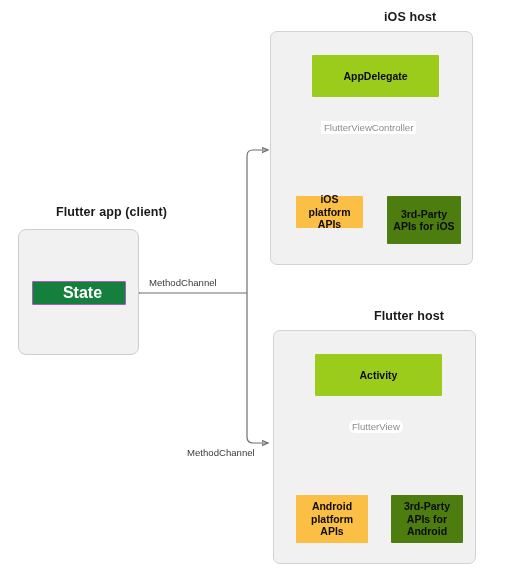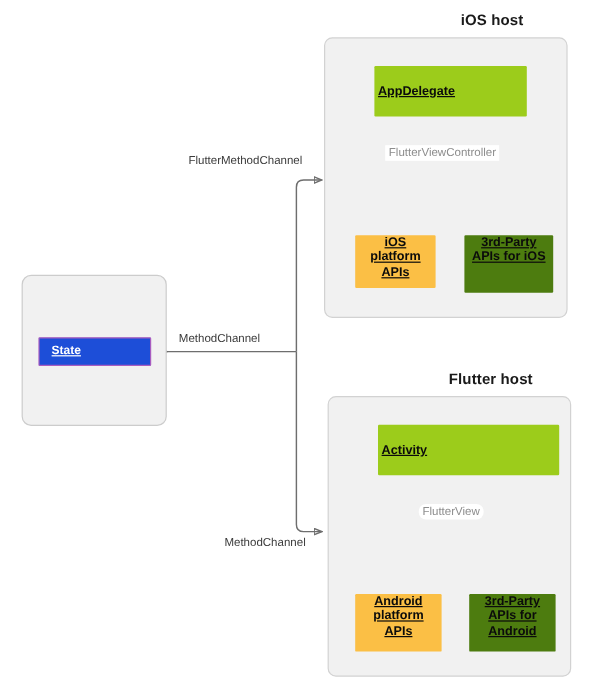--- a/index.html
+++ b/index.html
@@ -36,36 +36,36 @@
     border:1px solid #cccccc;
     border-radius:8px;
     box-sizing:border-box;
   }
 
   .node{
     position:absolute;
     box-sizing:border-box;
     display:flex;
     align-items:center;
+    justify-content:center;
     text-align:center;
     font-size:10.5px;
     font-weight:bold;
     color:#0b0b0b;
     line-height:1.18;
     border-radius:1px;
-    text-decoration:underline;
   }
   .node.green{background:#9ccc1b;}
   .node.orange{background:#fbbf45;}
   .node.blue{background:#4d7c0f;}
   .node.purple{
-    background:#1d4ed8;
+    background:#15803d;
     border:1px solid #a85cc0;
     color:#ffffff;
-    font-size:10px;
+    font-size:16px;
     padding-left:7px;
   }
   .node .lbl{display:block;padding:0 3px;}
 
   .edge-label{
     position:absolute;
     font-size:9.6px;
     color:#3b3b3b;
     background:#ffffff;
     white-space:nowrap;
@@ -118,59 +118,59 @@
   <div class="panel-title" style="left:348px;top:10px;">iOS host</div>
 
   <div class="host-panel" style="left:270px;top:31px;width:203px;height:234px;"></div>
 
   <div class="node green" style="left:312px;top:55px;width:127px;height:42px;">
     <span class="lbl">AppDelegate</span>
   </div>
 
   <div class="edge-label muted" style="left:321px;top:121px;">FlutterViewController</div>
 
-  <div class="node orange" style="left:296px;top:196px;width:67px;height:44px;flex-direction:column;">
+  <div class="node orange" style="left:296px;top:196px;width:67px;height:32px;flex-direction:column;">
     <span class="lbl">iOS</span>
     <span class="lbl">platform</span>
     <span class="lbl">APIs</span>
   </div>
 
   <div class="node blue" style="left:387px;top:196px;width:74px;height:48px;flex-direction:column;">
     <span class="lbl">3rd-Party</span>
     <span class="lbl">APIs for iOS</span>
   </div>
 
   <div class="panel-title" style="left:338px;top:309px;">Flutter host</div>
 
   <div class="host-panel" style="left:273px;top:330px;width:203px;height:234px;"></div>
 
-  <div class="node green" style="left:315px;top:354px;width:151px;height:42px;">
+  <div class="node green" style="left:315px;top:354px;width:127px;height:42px;">
     <span class="lbl">Activity</span>
   </div>
 
   <div class="edge-label muted" style="left:349px;top:420px;border-radius:6px;">FlutterView</div>
 
   <div class="node orange" style="left:296px;top:495px;width:72px;height:48px;flex-direction:column;">
     <span class="lbl">Android</span>
     <span class="lbl">platform</span>
     <span class="lbl">APIs</span>
   </div>
 
   <div class="node blue" style="left:391px;top:495px;width:72px;height:48px;flex-direction:column;">
     <span class="lbl">3rd-Party</span>
     <span class="lbl">APIs for</span>
     <span class="lbl">Android</span>
   </div>
 
+  <div class="panel-title" style="left:20px;top:205px;">Flutter app (client)</div>
 
   <div class="client-panel" style="left:18px;top:229px;width:121px;height:126px;"></div>
 
   <div class="node purple" style="left:32px;top:281px;width:94px;height:24px;">
     <span class="lbl">State</span>
   </div>
 
-  <div class="edge-label" style="left:154px;top:128px;">FlutterMethodChannel</div>
 
   <div class="edge-label" style="left:146px;top:276px;">MethodChannel</div>
 
   <div class="edge-label" style="left:184px;top:446px;">MethodChannel</div>
 
 </div>
 
 </body></html>

